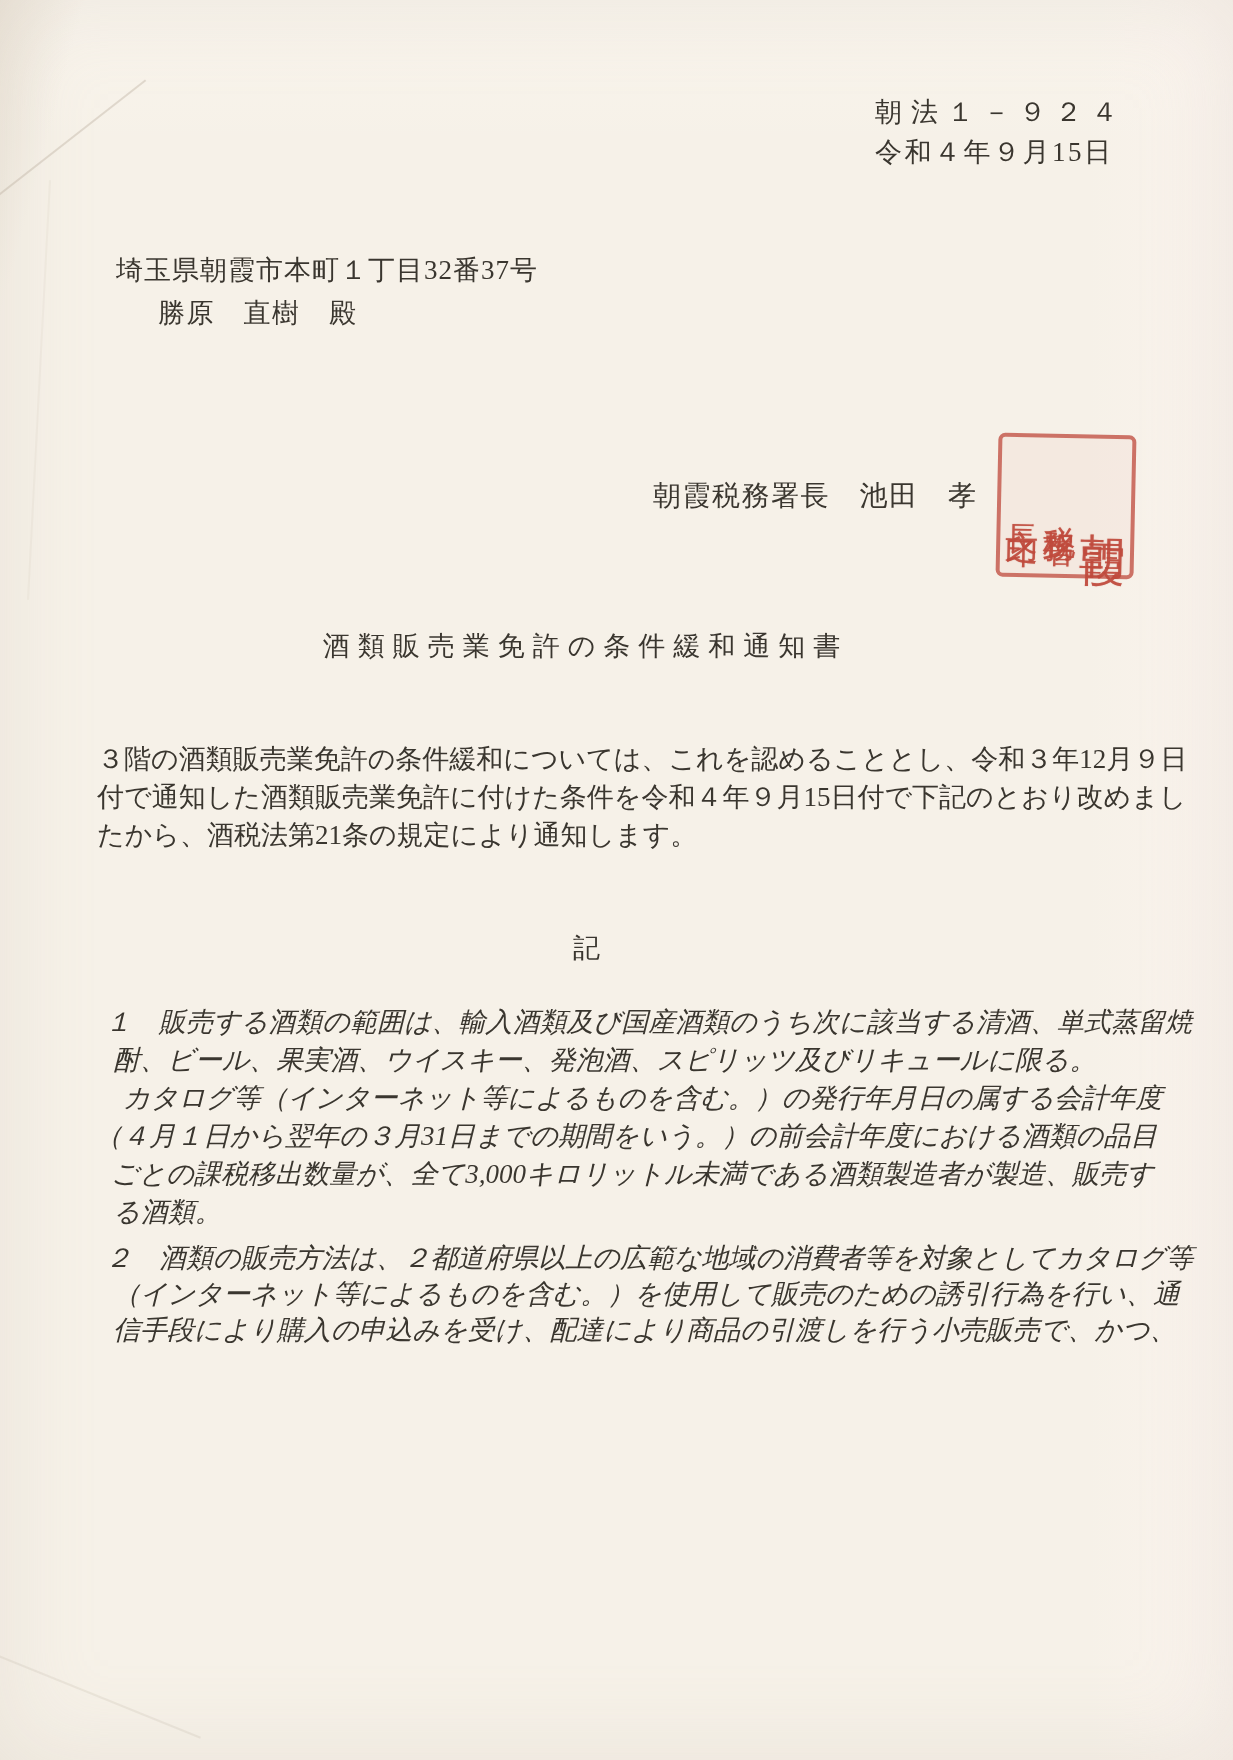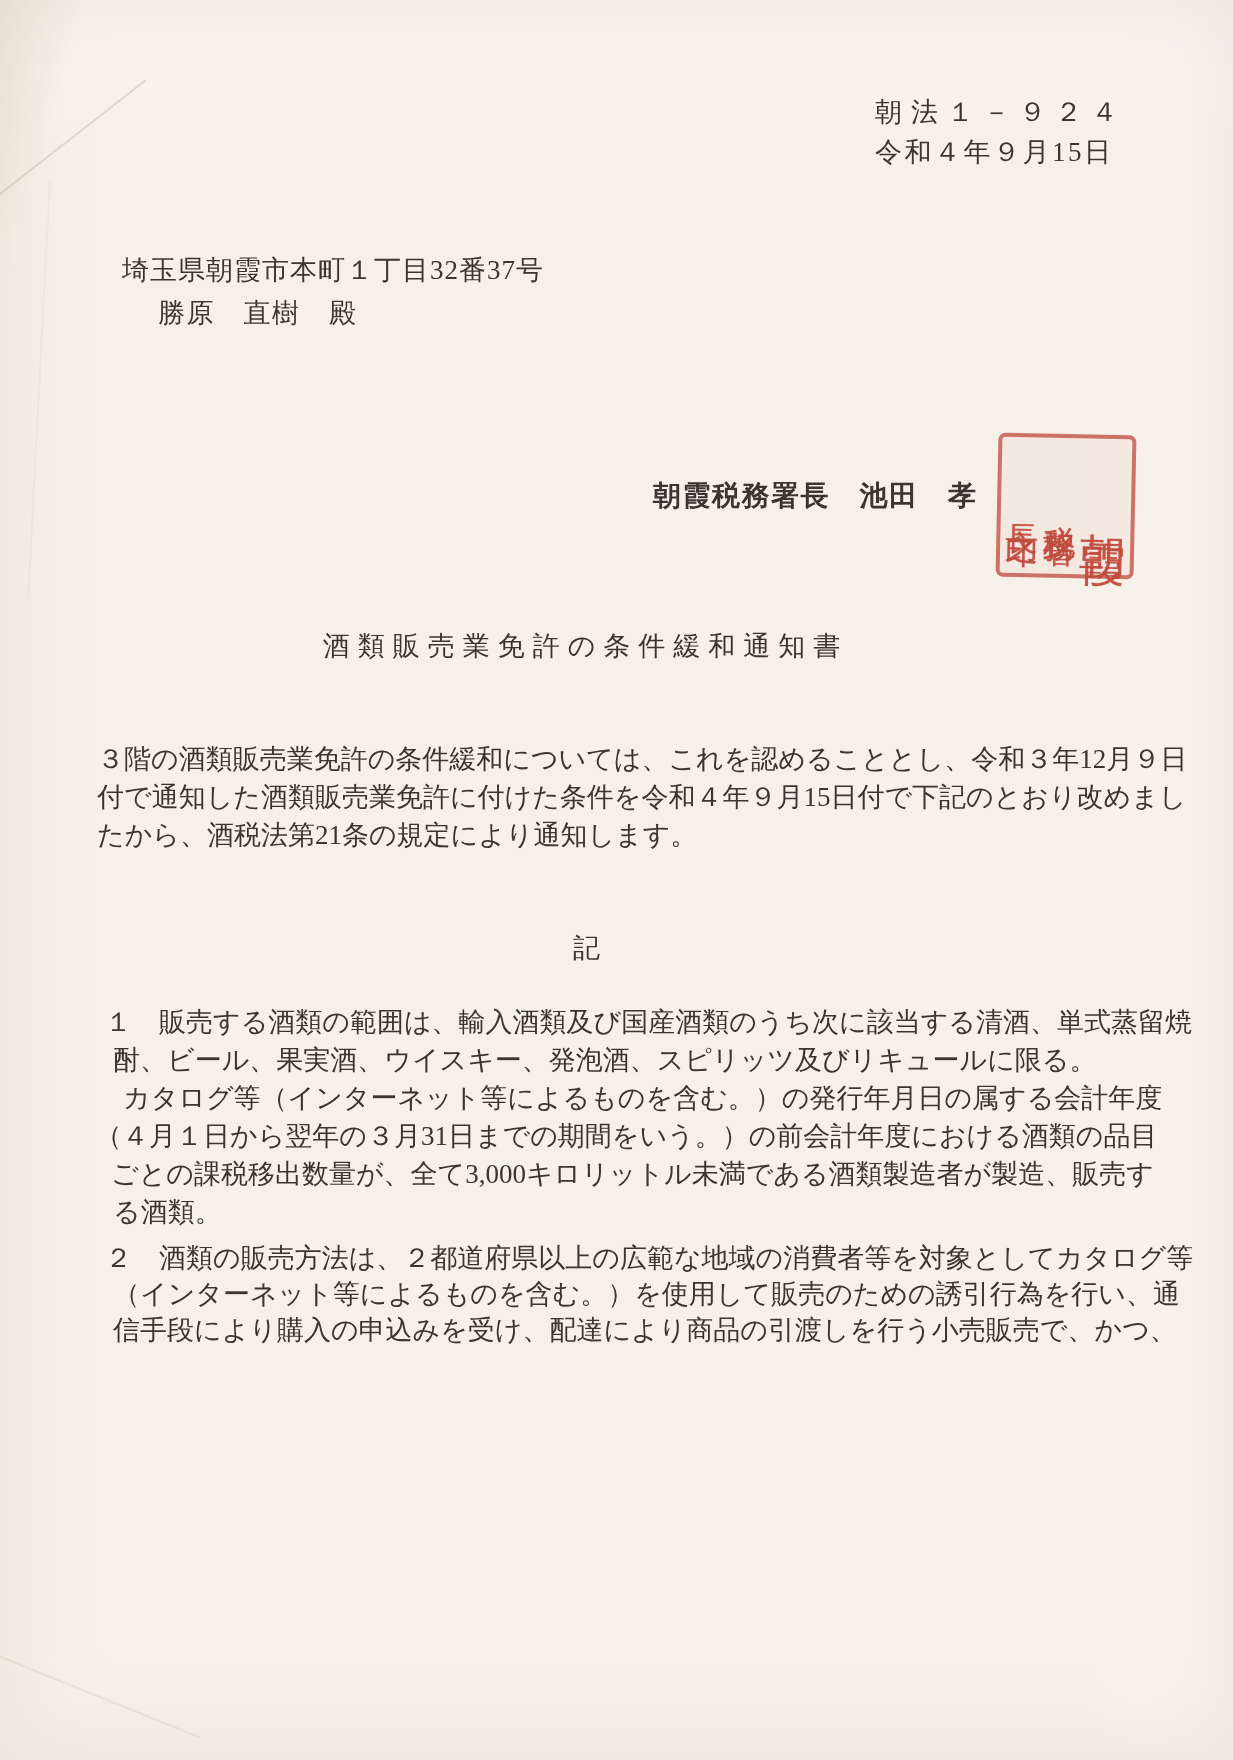--- a/index.html
+++ b/index.html
@@ -19,24 +19,24 @@
   }
   .crease{position:absolute;background:rgba(184,172,154,.38);pointer-events:none;}
   .crease.tl{width:230px;height:2px;left:-60px;top:150px;transform:rotate(-38deg);}
   .crease.bl{width:260px;height:2px;left:-50px;top:1688px;transform:rotate(22deg);opacity:.5;}
   .crease.ml{width:2px;height:420px;left:38px;top:180px;transform:rotate(3deg);opacity:.25;}
 
   .head-right{position:absolute;left:875px;top:92px;line-height:40px;font-size:27px;}
   .doc-no{letter-spacing:9px;white-space:nowrap;}
   .doc-date{letter-spacing:2.5px;white-space:nowrap;}
 
-  .address{position:absolute;left:122px;top:252px;font-size:27px;letter-spacing:1px;white-space:nowrap;}
+  .address{position:absolute;left:116px;top:252px;font-size:27px;letter-spacing:1px;white-space:nowrap;}
   .recipient{position:absolute;left:158px;top:295px;font-size:27px;letter-spacing:1.5px;white-space:nowrap;text-align:center;}
 
-  .issuer{position:absolute;left:653px;top:477px;font-size:28px;letter-spacing:1.5px;white-space:nowrap;font-weight:bold;}
+  .issuer{position:absolute;left:653px;top:477px;font-size:28px;letter-spacing:1.5px;white-space:nowrap;}
 
   .seal{
     position:absolute;left:997px;top:434px;width:130px;height:136px;
     border:4px solid rgba(191,74,60,.75);
     border-radius:7px;
     background:rgba(210,100,80,.05);
     transform:rotate(1.2deg);
     display:flex;flex-direction:row-reverse;
     justify-content:space-evenly;align-items:center;
     color:rgba(191,74,60,.88);
@@ -51,21 +51,21 @@
     text-align:center;font-size:27px;letter-spacing:8px;
     transform:translateX(-31px);white-space:nowrap;
   }
 
   .body-par{position:absolute;left:97px;top:740px;width:1070px;font-size:27px;line-height:38px;}
   .bl{white-space:nowrap;}
   .bl.first{text-indent:16px;}
 
   .ki{position:absolute;left:0;right:0;top:930px;text-align:center;font-size:27px;transform:translateX(-30px);}
 
-  .item{position:absolute;left:105px;font-size:27px;line-height:38px;}
+  .item{position:absolute;left:105px;font-size:27px;line-height:38px;font-style:italic;}
   .item1{top:1003px;}
   .item2{top:1240px;line-height:36px;}
   .il{white-space:nowrap;}
   .ml-n10{margin-left:-10px;}
   .ml-8{margin-left:8px;}
   .ml-10{margin-left:6px;}
   .ml-25{margin-left:18px;}
 
   .speck{position:absolute;left:635px;top:1256px;width:4px;height:4px;border-radius:50%;background:#6f675c;opacity:.65;}
 </style>

